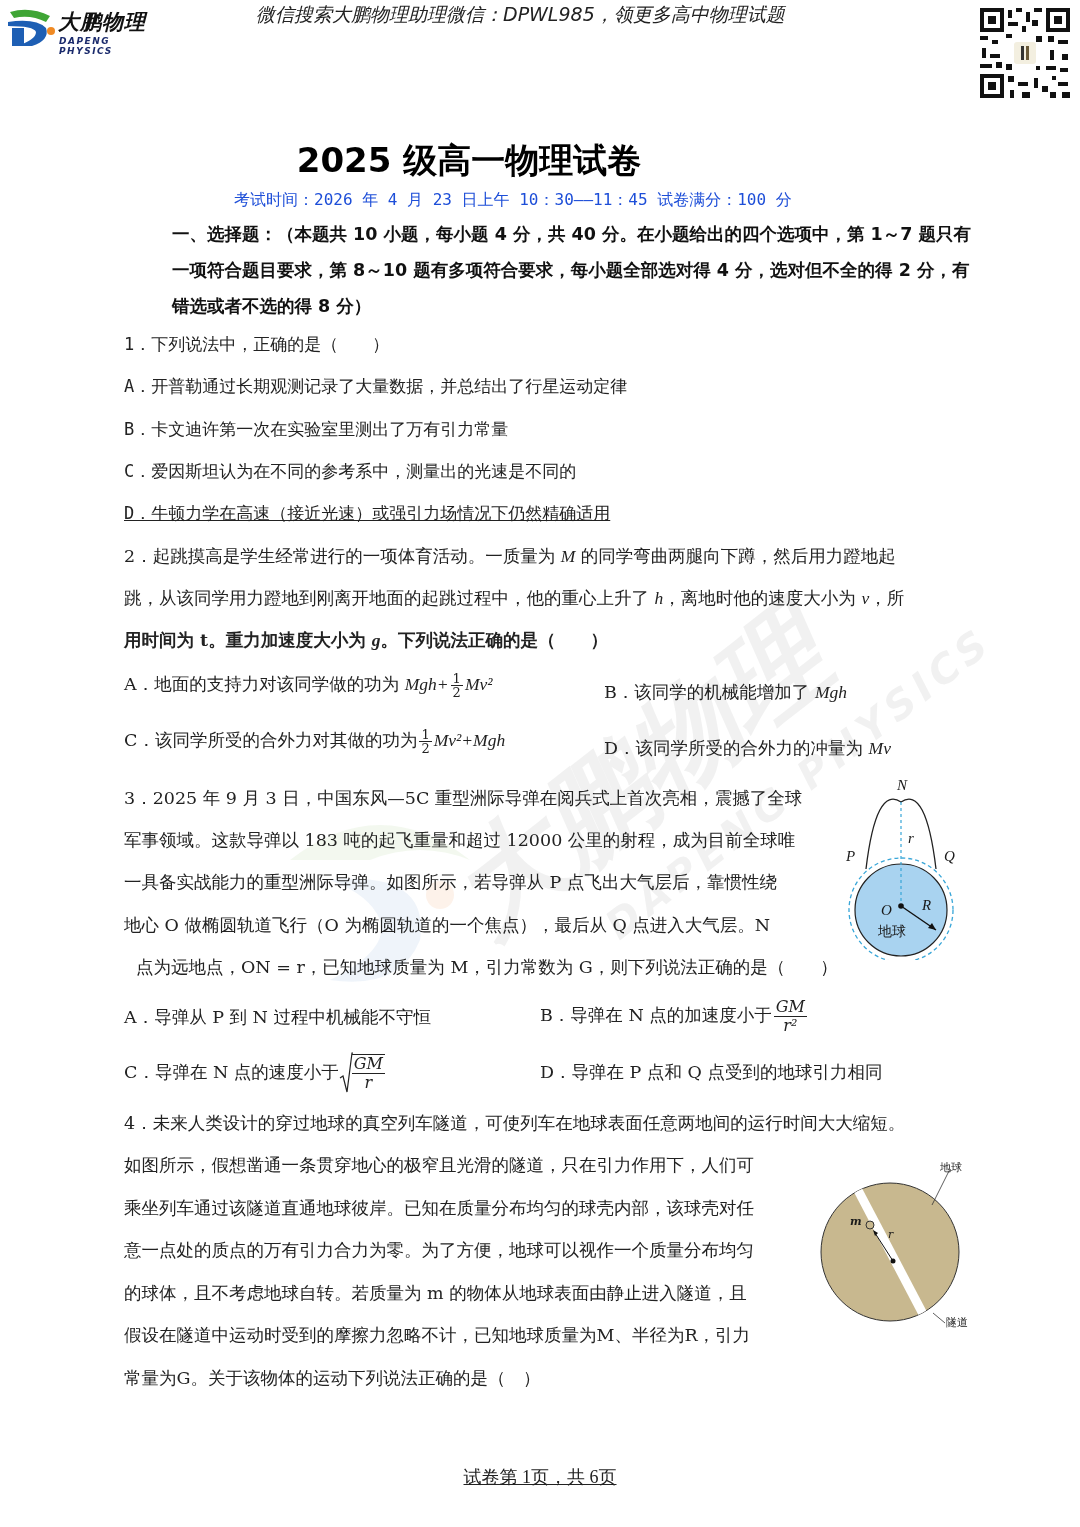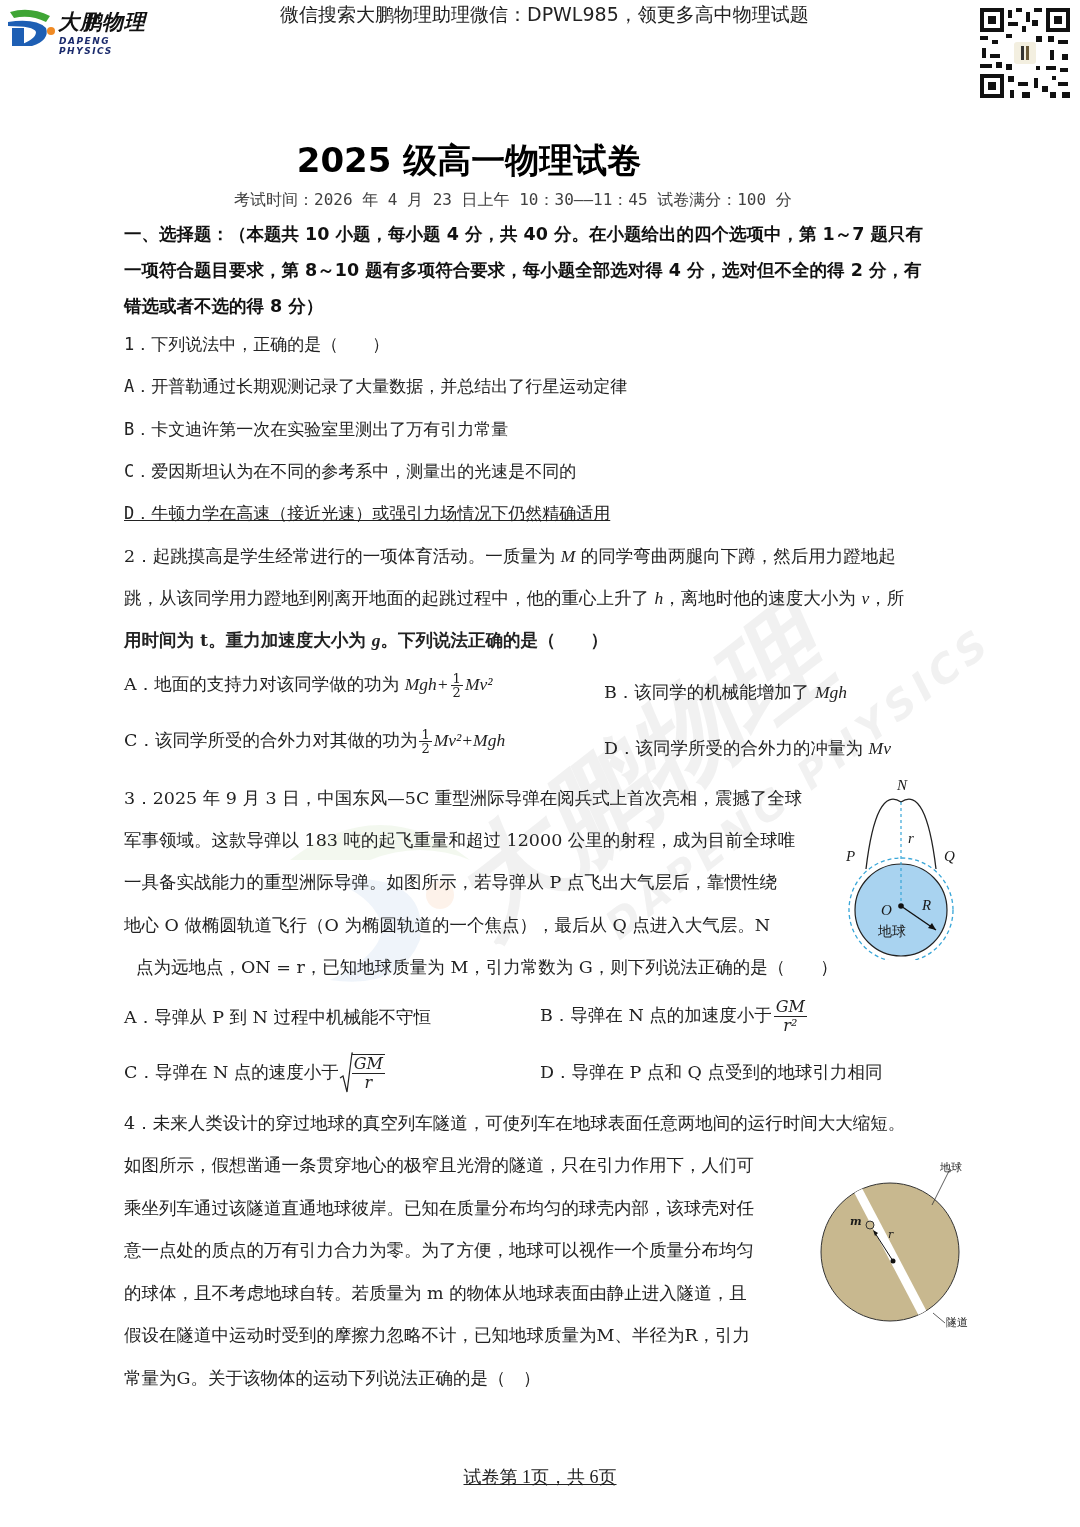--- a/index.html
+++ b/index.html
@@ -3,22 +3,22 @@
 <meta charset="utf-8">
 <style>
   html, body { margin:0; padding:0; background:#ffffff; }
   body { width:1080px; height:1527px; position:relative; overflow:hidden;
          font-family: "DejaVu Serif", "Liberation Serif", serif; color:#1a1a1a; }
   .abs { position:absolute; }
   .hdr-text { font-family:"DejaVu Sans","Liberation Sans",sans-serif; font-size:19px; color:#222; white-space:nowrap; }
   .logo-cn { font-family:"DejaVu Sans","Liberation Sans",sans-serif; font-weight:bold; font-style:italic; font-size:21px; color:#111; letter-spacing:1px; }
   .logo-en { font-family:"DejaVu Sans","Liberation Sans",sans-serif; font-weight:bold; font-style:italic; font-size:9px; color:#1a2a6c; letter-spacing:1.5px; }
   .title { font-family:"DejaVu Sans","Liberation Sans",sans-serif; font-weight:bold; font-size:34px; color:#000; text-align:center; width:938px; left:0; }
-  .subtitle { font-family:"DejaVu Sans Mono","Liberation Mono",monospace; font-size:16px; color:#404040; white-space:nowrap; }
-  .sec { font-family:"DejaVu Sans","Liberation Sans",sans-serif; font-weight:bold; font-size:17.5px; color:#111; white-space:nowrap; }
+  .subtitle { font-family:"DejaVu Sans Mono","Liberation Mono",monospace; font-size:16px; color:#1d4ed8; white-space:nowrap; }
+  .sec { font-family:"DejaVu Sans","Liberation Sans",sans-serif; font-weight:bold; font-size:17.5px; color:#111; white-space:nowrap;margin-left:48px; }
   .q1 { font-family:"DejaVu Sans Mono","Liberation Mono",monospace; font-size:17px; color:#222; white-space:nowrap; }
   .txt { font-size:17.5px; color:#222; white-space:nowrap; }
   i.v { font-family:"Liberation Serif","DejaVu Serif",serif; font-style:italic; }
   .frac { display:inline-block; vertical-align:middle; text-align:center; font-size:13px; line-height:13px; margin:0 2px; }
   .frac .n { display:block; border-bottom:1px solid #222; padding:0 2px; }
   .frac .d { display:block; padding:0 2px; }
   .sqrt { display:inline-block; vertical-align:middle; }
   .footer { font-family:"Liberation Serif","DejaVu Serif",serif; font-size:18px; color:#222; text-align:center; width:1080px; left:0; }
   .wm { font-family:"DejaVu Sans","Liberation Sans",sans-serif; font-weight:bold; font-style:italic; color:rgba(180,180,180,0.18); transform:rotate(-38deg); white-space:nowrap; pointer-events:none; }
 </style>
@@ -37,21 +37,21 @@
   <svg width="52" height="42" viewBox="0 0 52 42" style="position:absolute; left:0; top:0;">
     <path d="M4 6 Q24 0 44 10 L40 16 Q24 8 8 12 Z" fill="#3fa535"></path>
     <path d="M2 16 Q30 12 40 22 Q44 34 26 40 L10 40 Q30 34 30 26 Q28 20 2 20 Z" fill="#1e5fb4"></path>
     <path d="M6 22 L18 22 L18 40 L6 40 Z" fill="#1e5fb4"></path>
     <circle cx="45" cy="25" r="4" fill="#f08a24"></circle>
   </svg>
   <span class="abs logo-cn" style="left:52px; top:2px;">大鹏物理</span>
   <span class="abs logo-en" style="left:53px; top:30px;">DAPENG PHYSICS</span>
 </div>
 
-<div class="abs hdr-text" style="left:280px; top:2px;">微信搜索大鹏物理助理微信：DPWL985，领更多高中物理试题</div>
+<div class="abs hdr-text" style="left:256px; top:2px;font-style:italic;">微信搜索大鹏物理助理微信：DPWL985，领更多高中物理试题</div>
 
 <svg class="abs" style="left:978px; top:6px;" width="94" height="94" viewBox="0 0 94 94">
   <rect width="94" height="94" fill="#fff"></rect>
   <g fill="#111">
     <rect x="2" y="2" width="24" height="24"></rect>
       <rect x="6" y="6" width="16" height="16" fill="#fff"></rect>
       <rect x="10" y="10" width="8" height="8"></rect>
     <rect x="68" y="2" width="24" height="24"></rect>
       <rect x="72" y="6" width="16" height="16" fill="#fff"></rect>
       <rect x="76" y="10" width="8" height="8"></rect>

